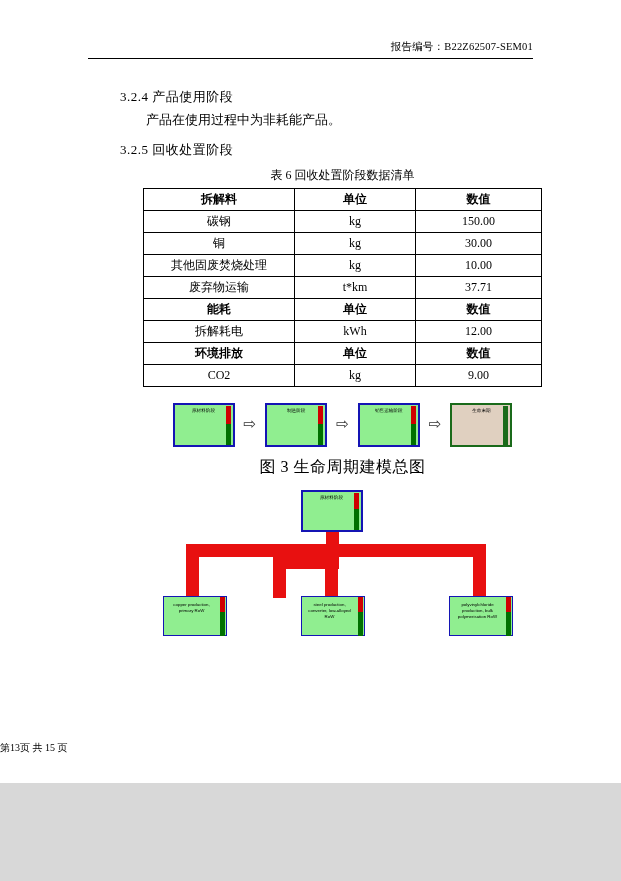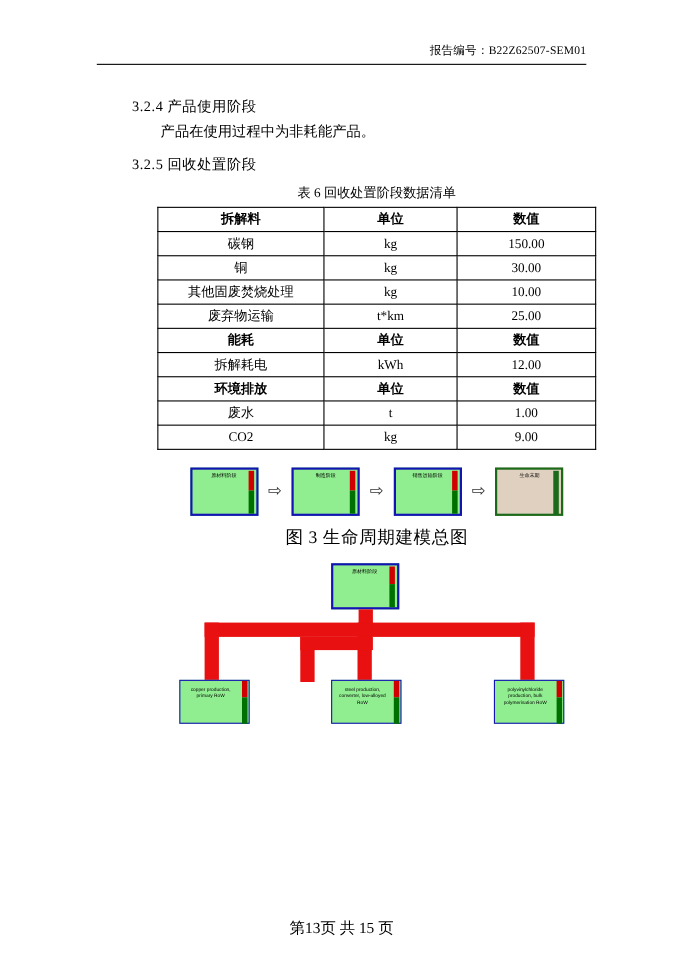--- a/index.html
+++ b/index.html
@@ -6,21 +6,21 @@
     margin: 0;
     padding: 0;
     background: #d8d8d8;
   }
   body {
     font-family: "Liberation Serif", "DejaVu Serif", serif;
   }
   .page {
     position: relative;
     width: 621px;
-    height: 881px;
+    height: 783px;
     background: #ffffff;
     margin: 0 auto;
     overflow: hidden;
     box-sizing: border-box;
   }
   .header-area {
     position: absolute;
     top: 36px;
     left: 88px;
     right: 88px;
@@ -239,22 +239,22 @@
     text-align: center;
     line-height: 1.35;
     font-family: "Liberation Sans", sans-serif;
     color: #000;
   }
   .footer {
     position: absolute;
     bottom: 28px;
     left: 0;
     right: 0;
-    text-align: center;
-    font-size: 14px;
+    text-align: left;
+    font-size: 10px;
     font-family: "Liberation Serif", serif;
   }
 </style>
 </head>
 <body>
 
 <div class="page">
 
   <div class="header-area">
     <span class="header-code">报告编号：B22Z62507-SEM01</span>
@@ -288,41 +288,36 @@
           <td>30.00</td>
         </tr>
         <tr>
           <td>其他固废焚烧处理</td>
           <td>kg</td>
           <td>10.00</td>
         </tr>
         <tr>
           <td>废弃物运输</td>
           <td>t*km</td>
-          <td>25.00</td>
+          <td>37.71</td>
         </tr>
         <tr>
           <td class="hdr">能耗</td>
           <td class="hdr">单位</td>
           <td class="hdr">数值</td>
         </tr>
         <tr>
           <td>拆解耗电</td>
           <td>kWh</td>
           <td>12.00</td>
         </tr>
         <tr>
           <td class="hdr">环境排放</td>
           <td class="hdr">单位</td>
           <td class="hdr">数值</td>
-        </tr>
-        <tr>
-          <td>废水</td>
-          <td>t</td>
-          <td>1.00</td>
         </tr>
         <tr>
           <td>CO2</td>
           <td>kg</td>
           <td>9.00</td>
         </tr>
       </tbody>
     </table>
 
 

